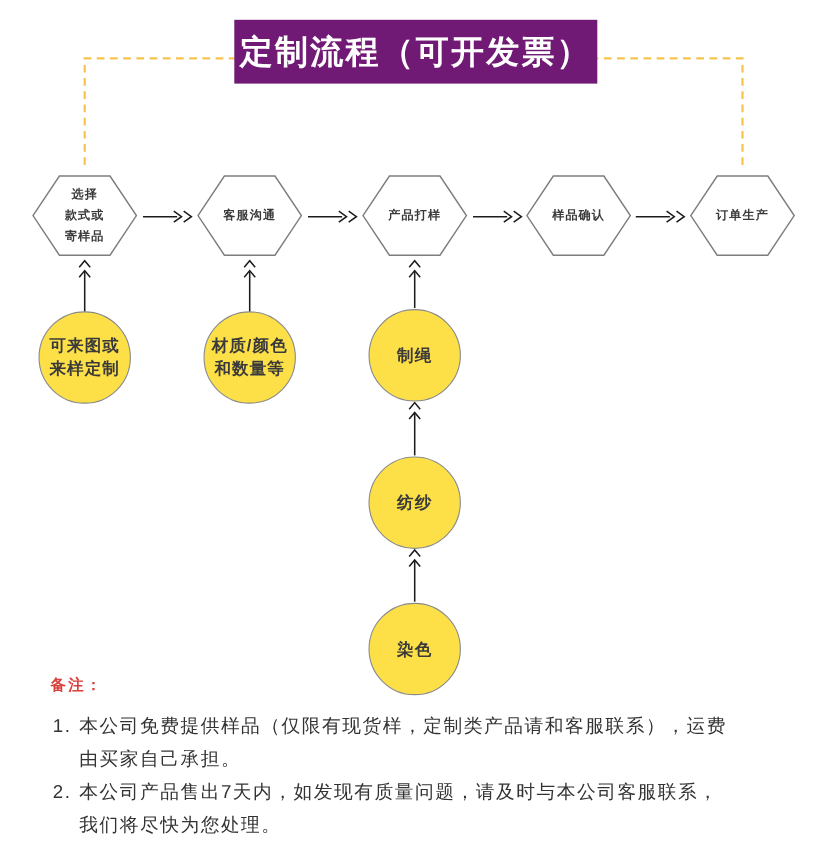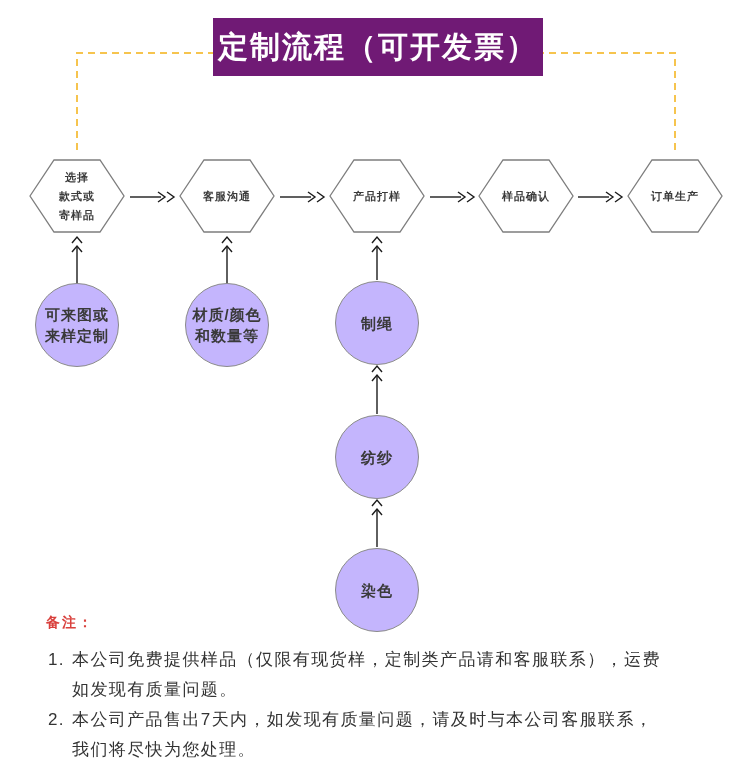--- a/index.html
+++ b/index.html
@@ -39,21 +39,21 @@
   .connectors .arrow    { stroke: #1c1c1c; stroke-width: 1.4; fill: none; }
   
   .node { position: absolute; z-index: 2; }
   .hex { width: 96px; height: 74px; }
   .hex-bg { position: absolute; left: 0; top: 0; width: 100%; height: 100%; }
   .hex-bg polygon { fill: #ffffff; stroke: #7d7d7d; stroke-width: 1.3; }
   .circle {
     width: 84px; height: 84px;
     border: 1.3px solid #8a8a8a;
     border-radius: 50%;
-    background: #c4b5fd;
+    background: #fde047;
   }
   .node-label {
     position: absolute;
     left: 0; top: 0; width: 100%; height: 100%;
     display: flex;
     flex-direction: column;
     align-items: center;
     justify-content: center;
     font-size: 16px;
     font-weight: bold;
@@ -229,21 +229,21 @@
     </div>
   </div>
 
   <div class="notes-heading">备注：</div>
 
   <div class="notes-list">
     <div class="note-item">
       <span class="note-num">1.</span>
       <div class="note-text">
         <div>本公司免费提供样品（仅限有现货样，定制类产品请和客服联系），运费</div>
-        <div>如发现有质量问题。</div>
+        <div>由买家自己承担。</div>
       </div>
     </div>
     <div class="note-item">
       <span class="note-num">2.</span>
       <div class="note-text">
         <div>本公司产品售出7天内，如发现有质量问题，请及时与本公司客服联系，</div>
         <div>我们将尽快为您处理。</div>
       </div>
     </div>
   </div>

